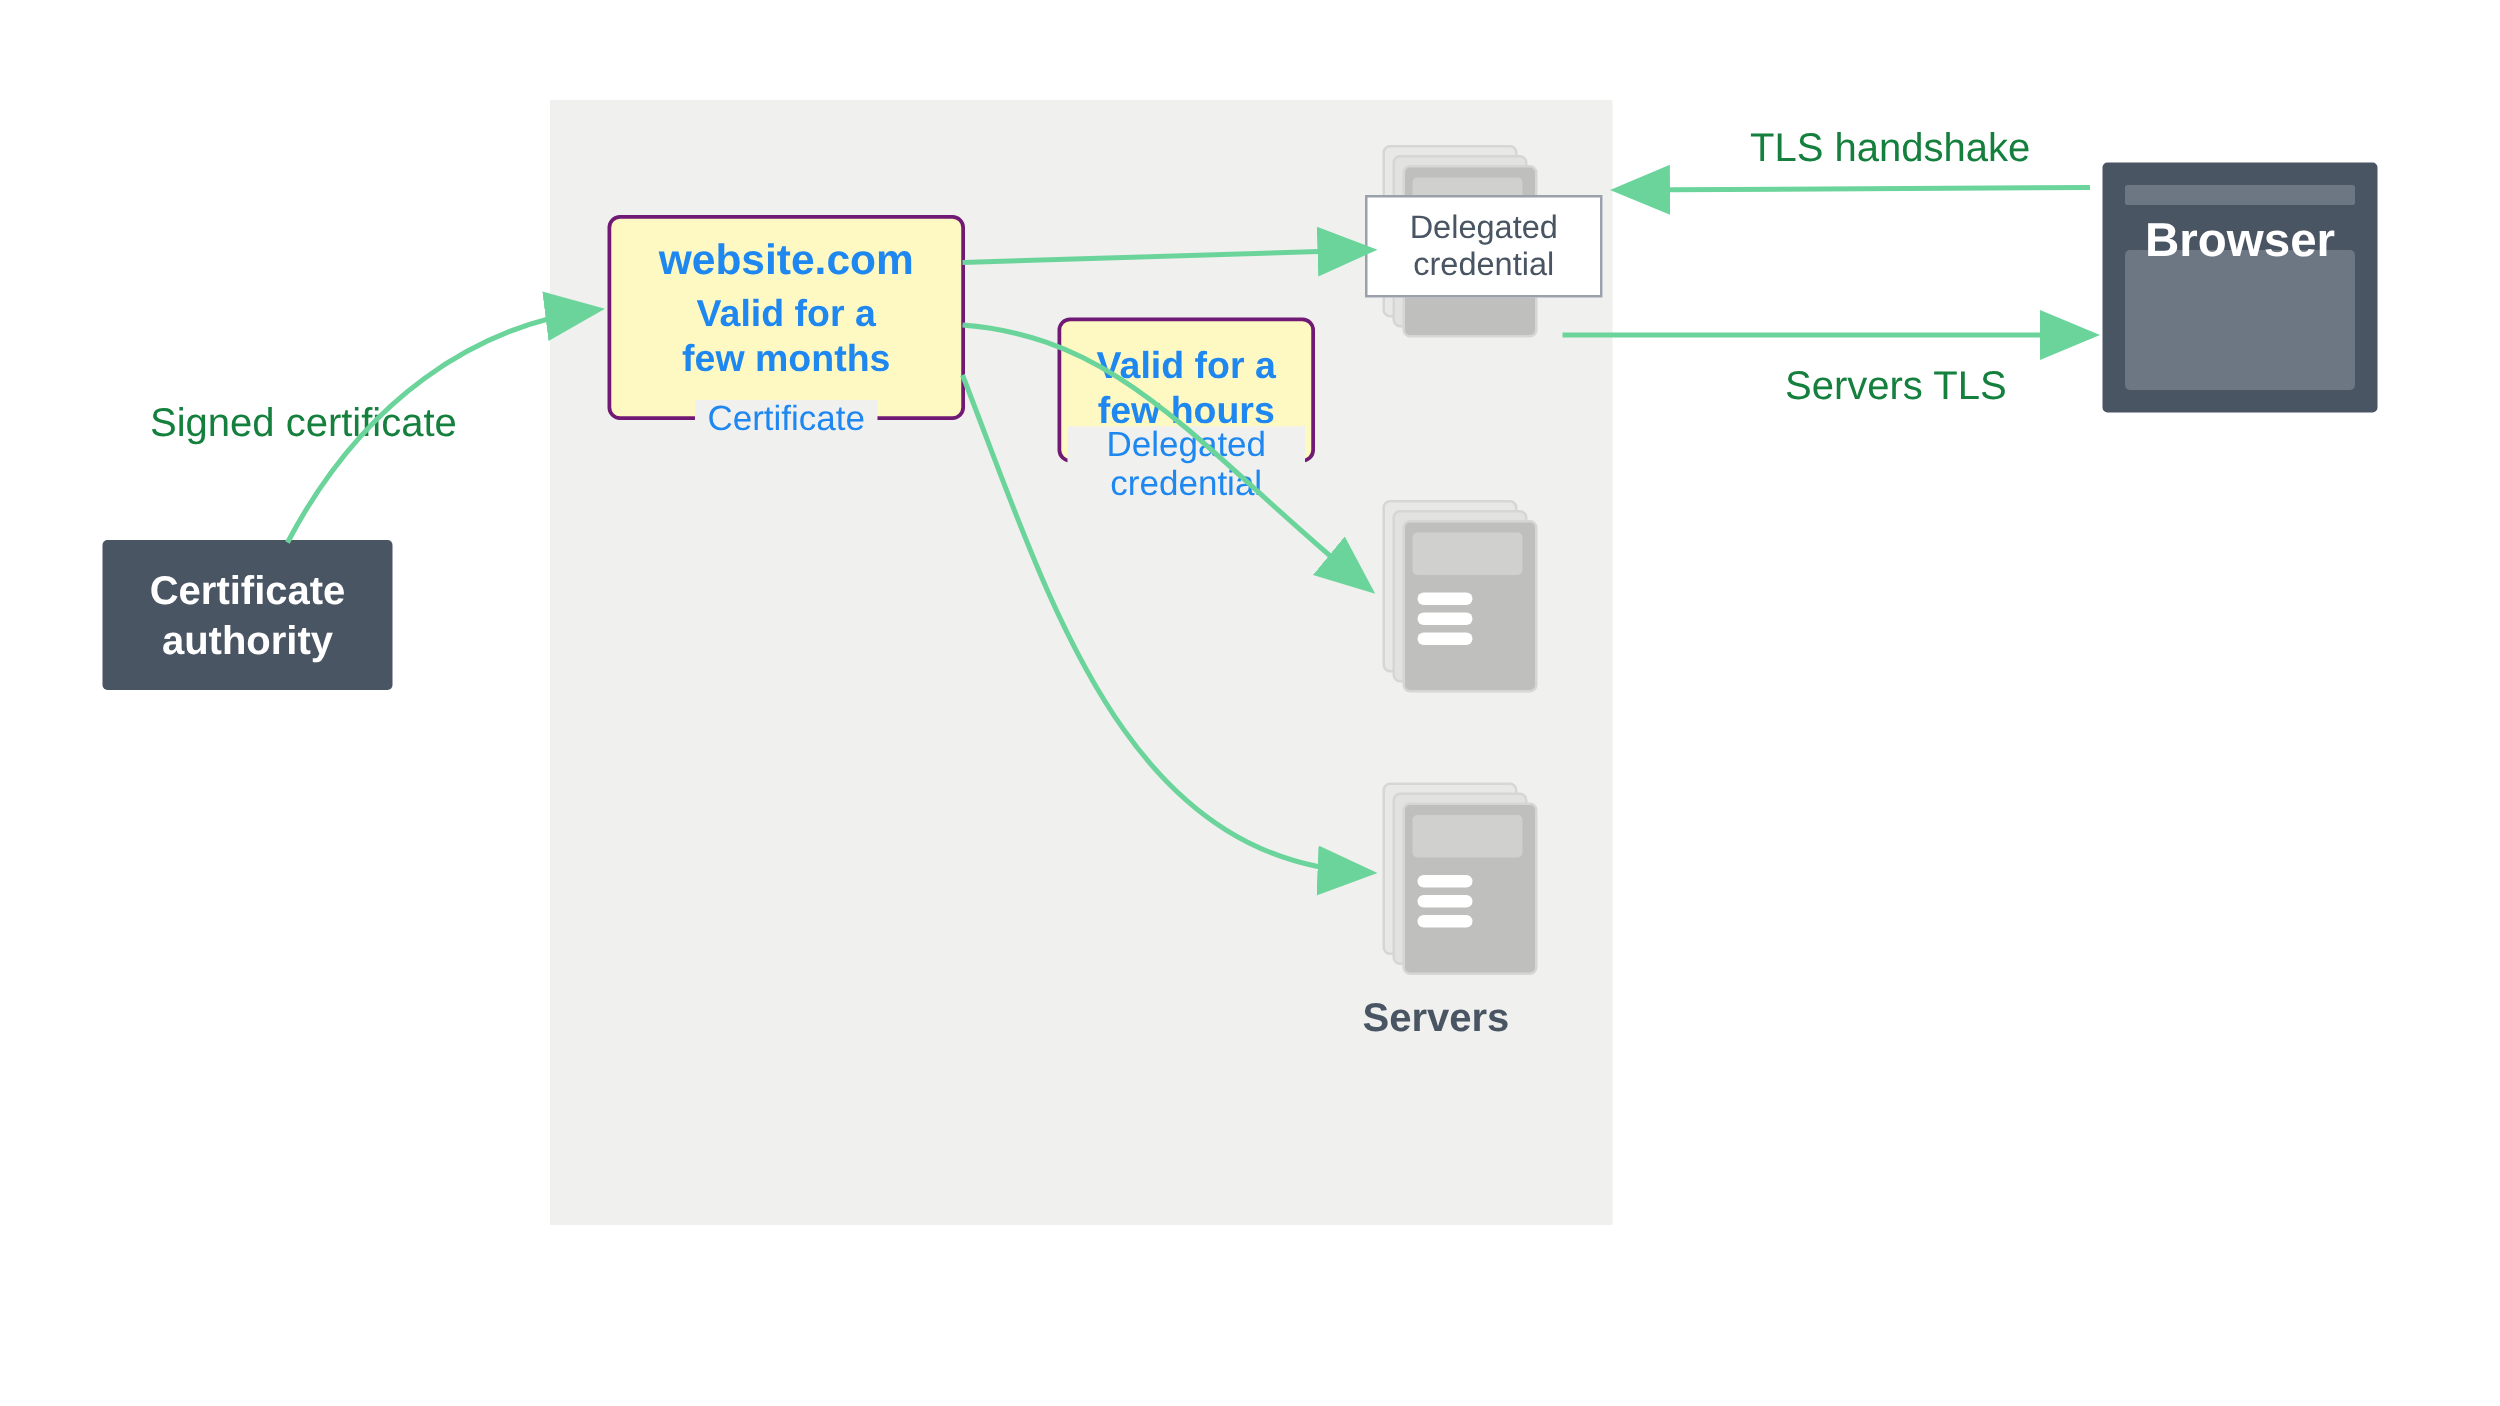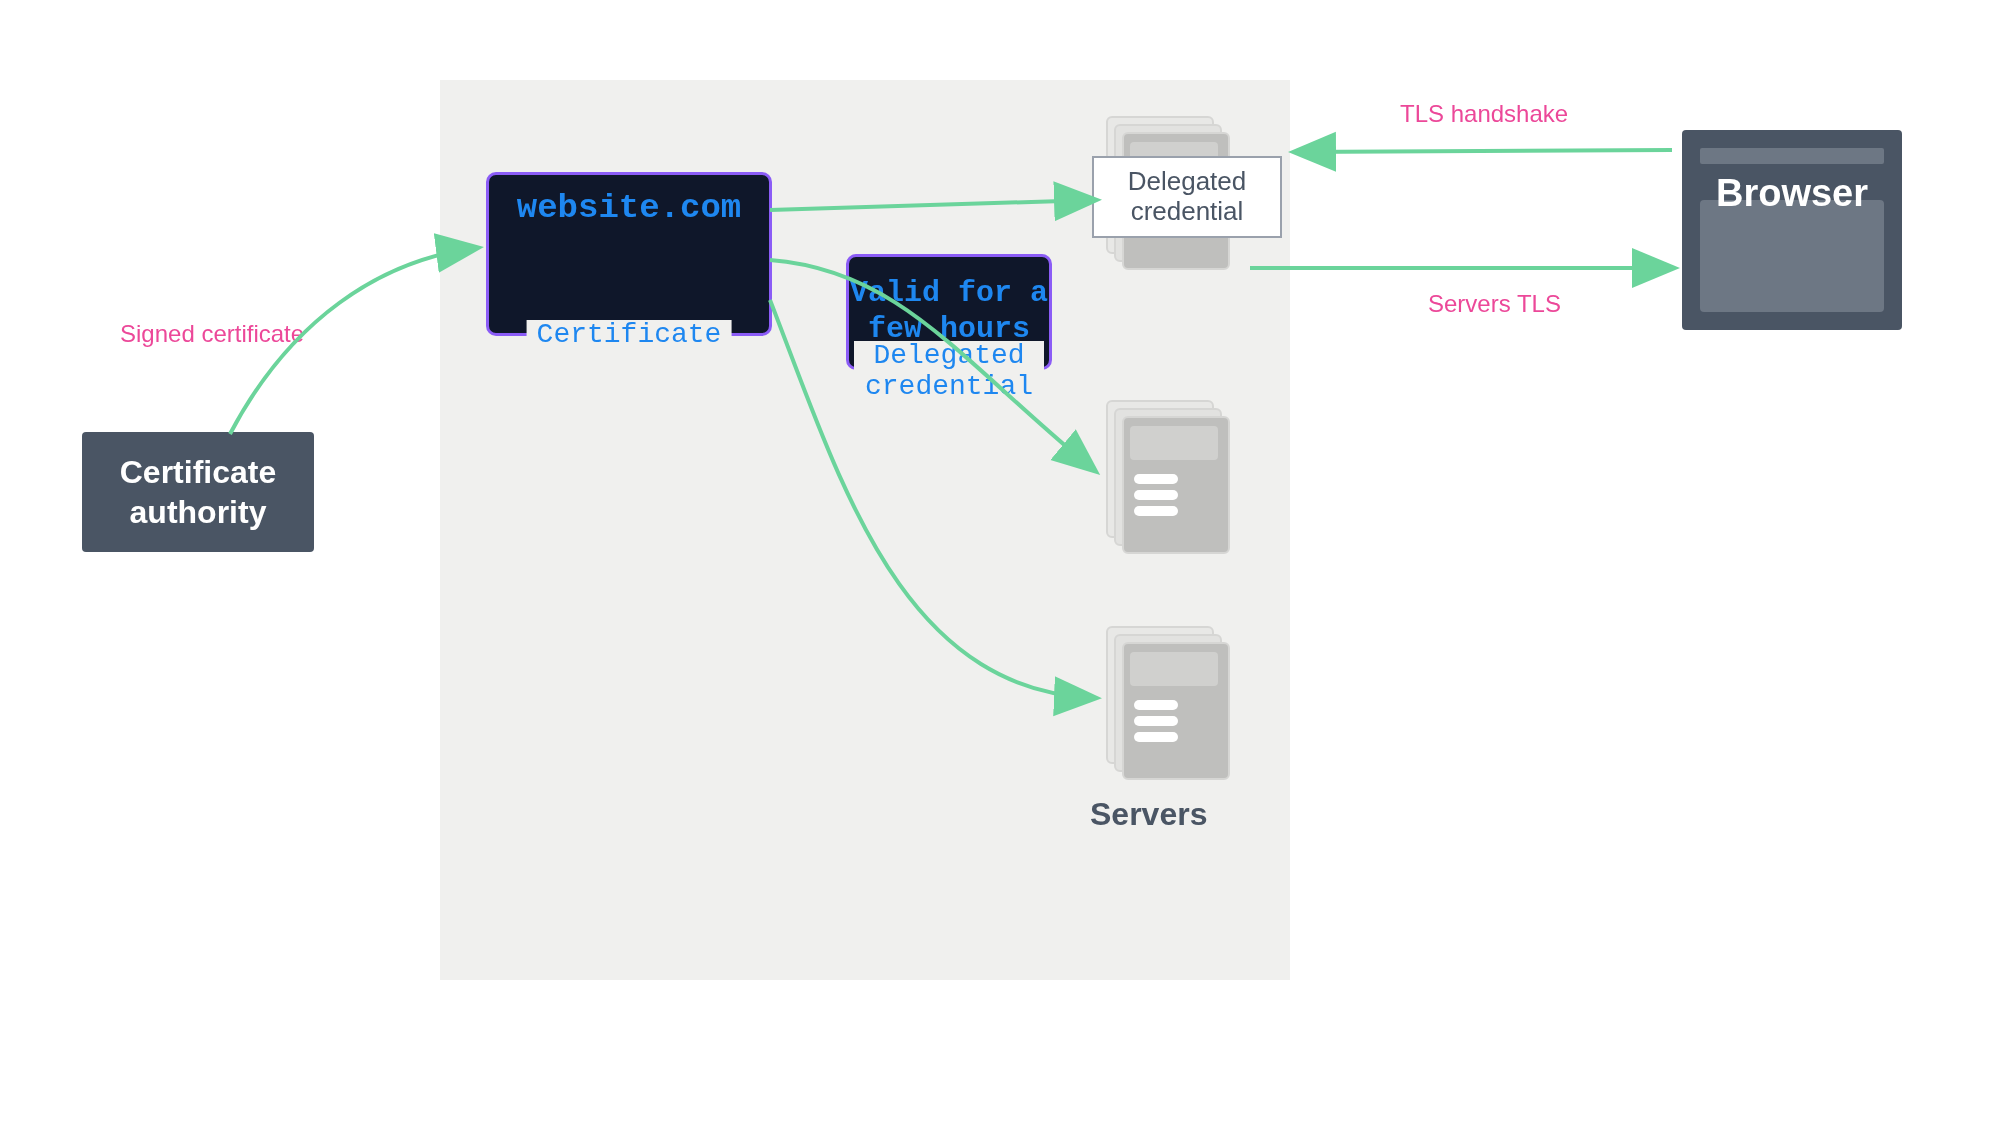--- a/index.html
+++ b/index.html
@@ -5,21 +5,21 @@
   html,body{margin:0;padding:0;width:2000px;height:1125px;background:#fff;font-family:"Helvetica Neue",Helvetica,Arial,sans-serif;}
   .stage{position:relative;width:2000px;height:1125px;}
   .panel{position:absolute;left:440px;top:80px;width:850px;height:900px;background:#f0f0ee;}
   
   .dark-box{position:absolute;background:#4a5564;color:#fff;font-weight:600;display:flex;align-items:center;justify-content:center;text-align:center;line-height:1.25;border-radius:4px;}
   .ca-box{left:82px;top:432px;width:232px;height:120px;font-size:32px;}
   .browser-box{left:1682px;top:130px;width:220px;height:200px;font-size:38px;}
   .browser-inner{position:absolute;left:18px;top:70px;right:18px;bottom:18px;background:#6d7784;border-radius:4px;}
   .browser-top{position:absolute;left:18px;top:18px;right:18px;height:16px;background:#6d7784;border-radius:2px;}
   
-  .cert-card{position:absolute;border:3px solid #8b5cf6;border-radius:10px;color:#1e87f0;background:#0f172a;text-align:center;font-family:Liberation Mono, monospace;}
+  .cert-card{position:absolute;border:3px solid #701a75;border-radius:10px;color:#1e87f0;background:#fef9c3;text-align:center;}
   .cert-title{font-size:34px;font-weight:700;margin-top:14px;}
   .cert-sub{font-size:30px;font-weight:600;margin-top:6px;line-height:1.2;}
   .cert-footer{position:absolute;font-size:28px;color:#1e87f0;background:#f0f0ee;padding:0 10px;text-align:center;line-height:1.1;}
   .cert-main{left:486px;top:172px;width:280px;height:158px;}
   .cert-main .cert-footer{left:50%;transform:translateX(-50%);bottom:-18px;}
   .cert-dc{left:846px;top:218px;width:200px;height:110px;margin-top:36px;}
   .cert-dc .cert-footer{left:50%;transform:translateX(-50%);bottom:-36px;width:170px;}
   
   .server{position:absolute;width:120px;height:150px;}
   .server .back1,.server .back2,.server .front{position:absolute;border-radius:6px;border:2px solid #d6d6d4;}
@@ -29,21 +29,21 @@
   .server .bar{position:absolute;left:28px;width:44px;height:10px;background:#fff;border-radius:5px;}
   .server .b1{top:74px;} .server .b2{top:90px;} .server .b3{top:106px;}
   .server .slot{position:absolute;left:24px;top:26px;width:88px;height:34px;background:#d0d0ce;border-radius:4px;}
   .srv1{left:1106px;top:116px;}
   .srv2{left:1106px;top:400px;}
   .srv3{left:1106px;top:626px;}
   .servers-label{position:absolute;left:1090px;top:796px;font-size:32px;font-weight:700;color:#4a5564;}
   
   .dc-popup{position:absolute;left:1092px;top:156px;width:186px;height:78px;background:#fff;border:2px solid #9aa1ac;color:#4a5564;font-size:26px;line-height:1.15;text-align:center;display:flex;align-items:center;justify-content:center;}
   
-  .lbl{position:absolute;color:#ec4899;font-size:24px;}
+  .lbl{position:absolute;color:#15803d;font-size:32px;}
   .lbl-signed-cert{left:120px;top:320px;}
   .lbl-tls-hand{left:1400px;top:100px;}
   .lbl-signed-tls{left:1428px;top:290px;}
   
   svg.arrows{position:absolute;left:0;top:0;width:2000px;height:1125px;pointer-events:none;}
   .green{stroke:#6bd49b;stroke-width:4;fill:none;}
   .arrowhead{fill:#6bd49b;}
 </style>
 </head>
 <body>
@@ -57,20 +57,22 @@
   </div>
 
   <div class="dark-box browser-box">
     <div class="browser-top"></div>
     <div class="browser-inner"></div>
     <span style="position:relative;z-index:2;top:-36px;">Browser</span>
   </div>
 
   <div class="cert-card cert-main">
     <div class="cert-title">website.com</div>
+    <div class="cert-sub" style="white-space:pre-line;">Valid for a
+few months</div>
     <div class="cert-footer">Certificate</div>
   </div>
 
   <div class="cert-card cert-dc">
     <div class="cert-sub" style="margin-top:18px;">Valid for a
 few hours</div>
     <div class="cert-footer" style="white-space:pre-line;">Delegated
 credential</div>
   </div>
 

